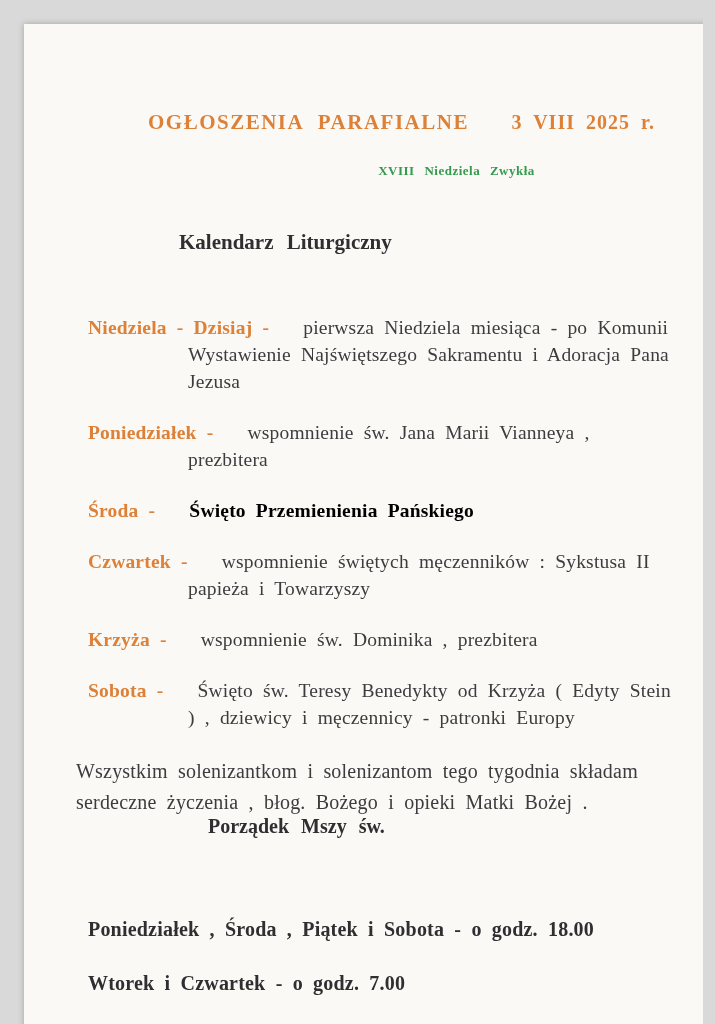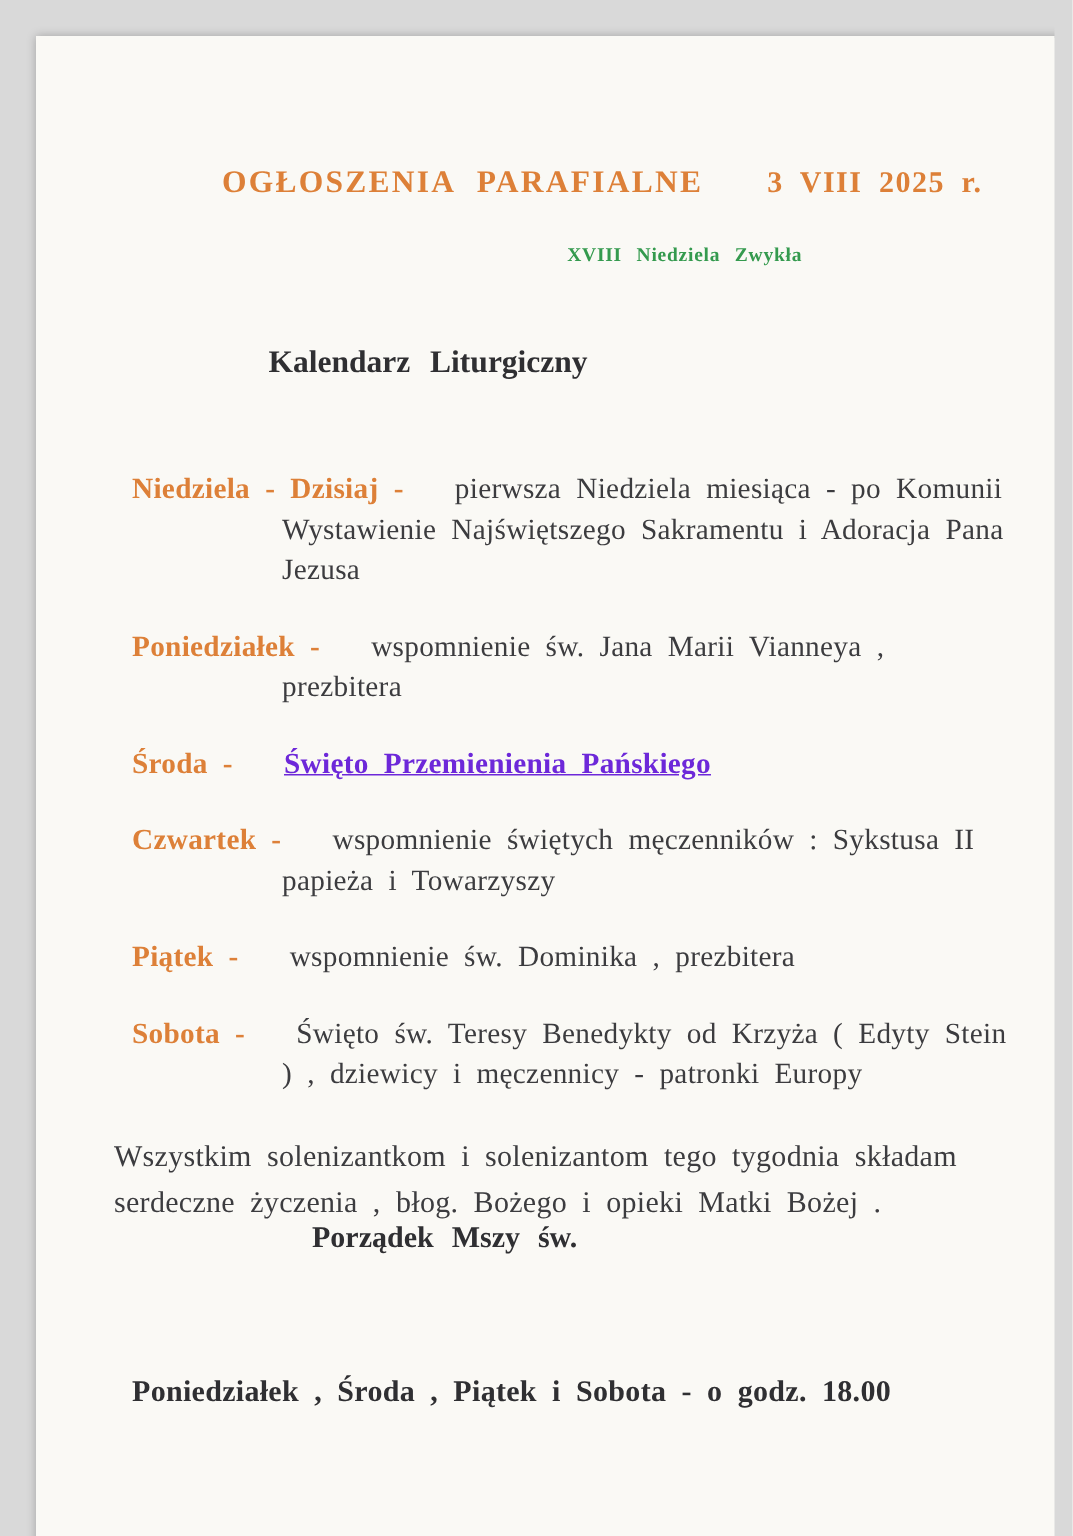--- a/index.html
+++ b/index.html
@@ -53,21 +53,21 @@
   .entry {
     font-size: 19.5px;
     line-height: 27px;
     word-spacing: 5px;
     letter-spacing: .2px;
     padding-left: 112px;
     text-indent: -112px;
     color: #3c3c3f;
   }
   .entry .day { font-weight: bold; }
-  .entry .txt.bold { font-weight: bold; color: #6d28d9; text-decoration: underline; }
+  .entry .txt.bold { font-weight: bold; color: #000000; }
   .mass-heading {
     margin: 48px 0 0 160px;
     font-size: 20px;
     font-weight: bold;
     word-spacing: 7px;
     color: #2f2f32;
   }
   .schedule { margin: 40px 24px 0 28px; }
   .sched-line {
     font-size: 20px;
@@ -101,25 +101,26 @@
 
   <h2 class="subtitle" style="color: rgb(52, 154, 78);">XVIII  Niedziela  Zwykła</h2>
 
   <h3 class="cal-heading">Kalendarz  Liturgiczny</h3>
 
   <div class="entries" id="entries">
       <p class="entry"><span class="day" style="color: rgb(221, 128, 56);">Niedziela - Dzisiaj -  </span><span class="txt">pierwsza Niedziela miesiąca -  po Komunii Wystawienie Najświętszego Sakramentu i Adoracja Pana Jezusa</span></p>
       <p class="entry"><span class="day" style="color: rgb(221, 128, 56);">Poniedziałek  -  </span><span class="txt">wspomnienie  św. Jana  Marii Vianneya , prezbitera</span></p>
       <p class="entry"><span class="day" style="color: rgb(221, 128, 56);">Środa -  </span><span class="txt bold">Święto  Przemienienia  Pańskiego</span></p>
       <p class="entry"><span class="day" style="color: rgb(221, 128, 56);">Czwartek -  </span><span class="txt">wspomnienie świętych męczenników : Sykstusa II papieża i Towarzyszy</span></p>
-      <p class="entry"><span class="day" style="color: rgb(221, 128, 56);">Piątek -  </span><span class="txt">wspomnienie  św.  Dominika ,  prezbitera</span></p>
+      <p class="entry"><span class="day" style="color: rgb(221, 128, 56);">Krzyża -  </span><span class="txt">wspomnienie  św.  Dominika ,  prezbitera</span></p>
       <p class="entry"><span class="day" style="color: rgb(221, 128, 56);">Sobota  -  </span><span class="txt">Święto św. Teresy Benedykty od Krzyża ( Edyty Stein ) , dziewicy i męczennicy -  patronki Europy</span></p>
     </div>
 
   <h3 class="mass-heading">Porządek  Mszy  św.</h3>
 
   <div class="schedule" id="schedule">
       <p class="sched-line">Poniedziałek ,  Środa ,  Piątek i Sobota  -  o  godz.  18.00</p>
+      <p class="sched-line">Wtorek  i  Czwartek  -  o  godz.  7.00</p>
     </div>
 
   <p class="wishes">Wszystkim  solenizantkom   i  solenizantom  tego  tygodnia  składam serdeczne   życzenia  ,  błog.  Bożego  i  opieki  Matki  Bożej  .</p>
 
 </div>
 
 </body></html>

